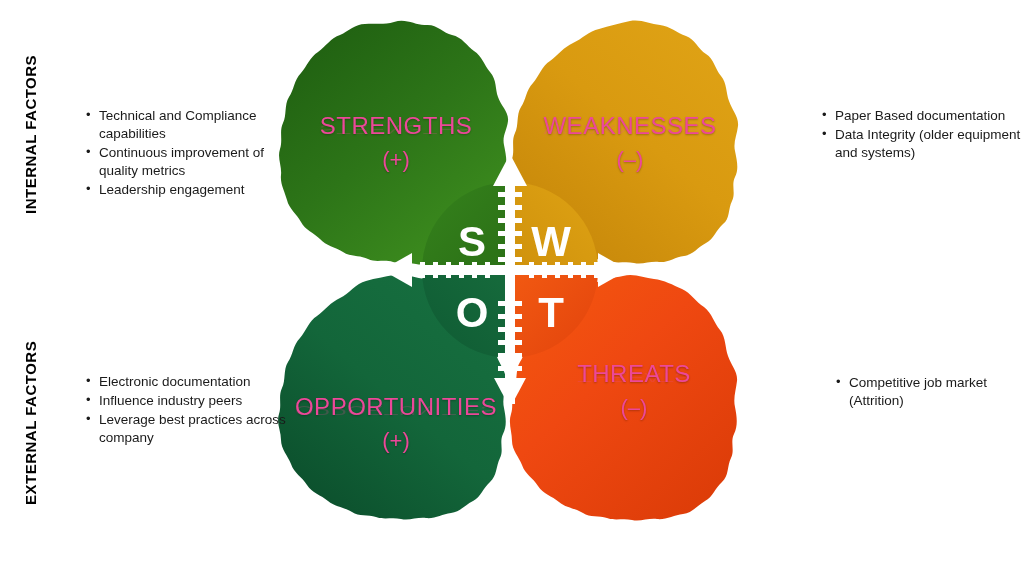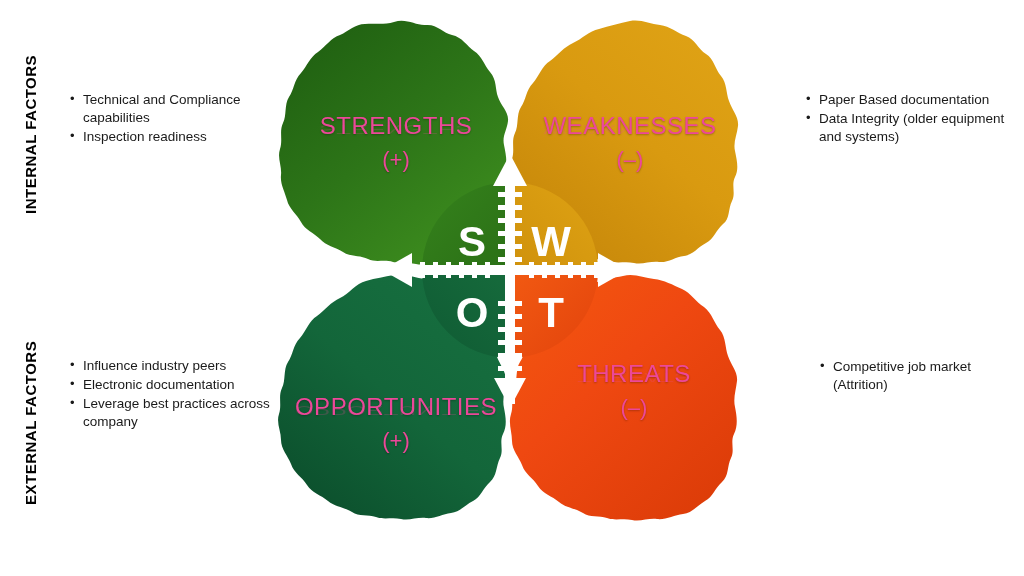--- a/index.html
+++ b/index.html
@@ -27,21 +27,21 @@
     text-align: center;
     white-space: nowrap;
   }
   #internal-label { left: 22px; top: 22px;  height: 225px; }
   #external-label { left: 22px; top: 300px; height: 245px; }
 
   
   .bullet-list {
     position: absolute;
     list-style: none;
-    margin: 0;
+    margin: 16px;
     padding: 0;
     font-size: 13.5px;
     line-height: 1.33;
     color: #1a1a1a;
   }
   .bullet-list li {
     position: relative;
     padding-left: 13px;
     margin-bottom: 1px;
   }
@@ -344,26 +344,27 @@
         <rect x="188" y="112" width="5" height="16"></rect>
         <rect x="201" y="112" width="5" height="16"></rect>
         <rect x="214" y="112" width="5" height="16"></rect>
       </g>
     </g>
   </svg>
 </div>
 
 <ul class="bullet-list" id="strengths-list">
     <li>Technical and Compliance capabilities</li>
-    <li>Inspection readiness</li>
+    <li>Continuous improvement of quality metrics</li>
+    <li>Leadership engagement</li>
   </ul>
 <ul class="bullet-list" id="weaknesses-list">
     <li>Paper Based documentation</li>
     <li>Data Integrity (older equipment and systems)</li>
   </ul>
 <ul class="bullet-list" id="opportunities-list">
+    <li>Electronic documentation</li>
     <li>Influence industry peers</li>
-    <li>Electronic documentation</li>
     <li>Leverage best practices across company</li>
   </ul>
 <ul class="bullet-list" id="threats-list">
     <li>Competitive job market (Attrition)</li>
   </ul>
 
 </body></html>

